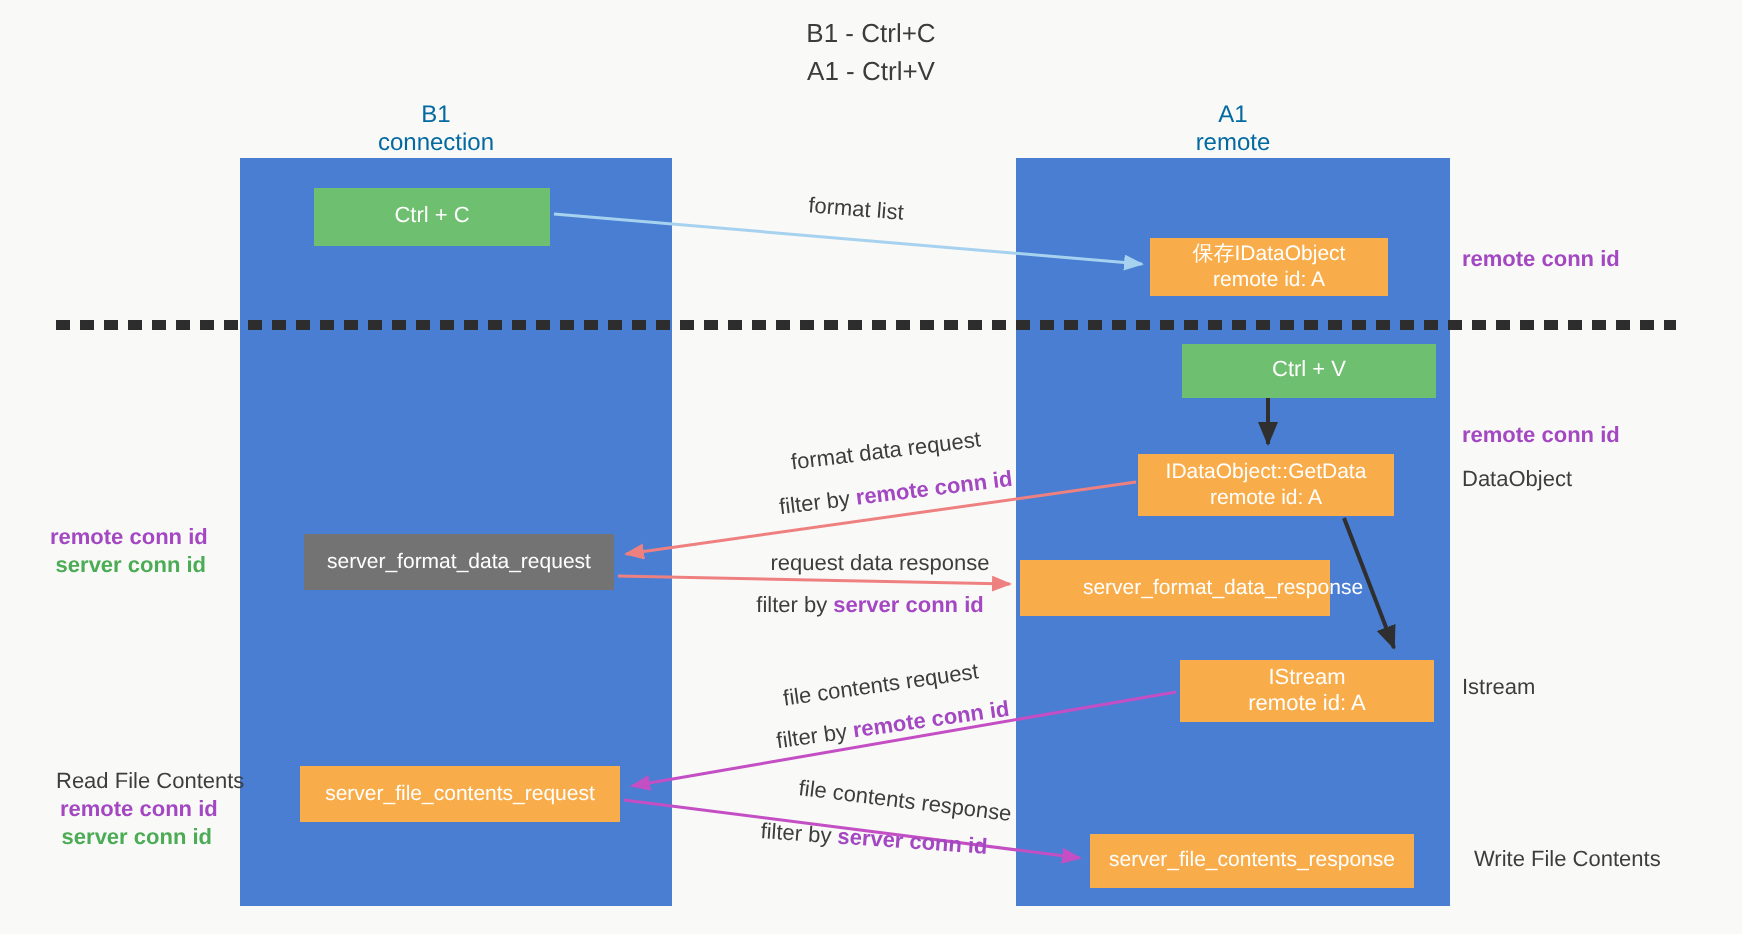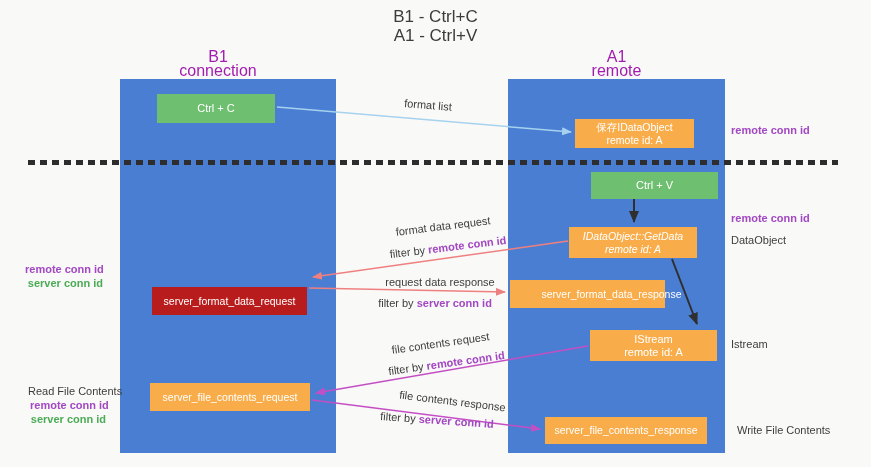--- a/index.html
+++ b/index.html
@@ -9,30 +9,30 @@
     width: 871px;
     height: 467px;
     background: #f9f9f8;
     font-family: "Liberation Sans", sans-serif;
     overflow: hidden;
   }
   .title {
     position: absolute;
     left: 0; right: 0; top: 7px;
     text-align: center;
-    font-size: 17px;
+    font-size: 13px;
     line-height: 19px;
     color: #3c3c3c;
   }
   .col-header {
     position: absolute;
     text-align: center;
-    font-size: 16px;
+    font-size: 12px;
     line-height: 14px;
-    color: #a21caf;
+    color: #0369a1;
   }
   .col-header.left  { left: 110px; top: 50px; width: 216px; }
   .col-header.right { left: 508px; top: 50px; width: 217px; }
   .column {
     position: absolute;
     top: 79px;
     height: 374px;
     z-index: 1;
   }
   .column.left  { left: 120px; width: 216px; }
@@ -61,21 +61,21 @@
     flex-direction: column;
     align-items: center;
     justify-content: center;
     text-align: center;
     white-space: nowrap;
   }
   .box.small { font-size: 10.5px; }
   .box-ctrl-c        { left: 157px; top:  94px; width: 118px; height: 29px; }
   .box-save          { left: 575px; top: 119px; width: 119px; height: 29px; }
   .box-ctrl-v        { left: 591px; top: 172px; width: 127px; height: 27px; }
-  .box-getdata       { left: 569px; top: 227px; width: 128px; height: 31px; font-style: italic; }
+  .box-getdata       { left: 569px; top: 227px; width: 128px; height: 31px; }
   .box-format-req    { left: 152px; top: 267px; width: 155px; height: 28px; }
   .box-format-resp   { left: 510px; top: 280px; width: 155px; height: 28px; padding-left: 48px; }
   .box-istream       { left: 590px; top: 330px; width: 127px; height: 31px; }
   .box-file-req      { left: 150px; top: 383px; width: 160px; height: 28px; }
   .box-file-resp     { left: 545px; top: 417px; width: 162px; height: 27px; }
   .arrow-label {
     position: absolute;
     z-index: 4;
     font-size: 11px;
     color: #3d3d3d;
@@ -165,21 +165,21 @@
     <span>保存IDataObject</span>
     <span>remote id: A</span>
   </div>
   <div class="box box-ctrl-v" style="background-color: rgb(111, 191, 112);">
     <span>Ctrl + V</span>
   </div>
   <div class="box box-getdata small" style="background-color: rgb(249, 173, 74);">
     <span>IDataObject::GetData</span>
     <span>remote id: A</span>
   </div>
-  <div class="box box-format-req small" style="background-color: #b91c1c; margin-top: 20px;">
+  <div class="box box-format-req small" style="background-color: #737373;">
     <span>server_format_data_request</span>
   </div>
   <div class="box box-format-resp small" style="background-color: rgb(249, 173, 74);">
     <span>server_format_data_response</span>
   </div>
   <div class="box box-istream" style="background-color: rgb(249, 173, 74);">
     <span>IStream</span>
     <span>remote id: A</span>
   </div>
   <div class="box box-file-resp small" style="background-color: rgb(249, 173, 74);">

